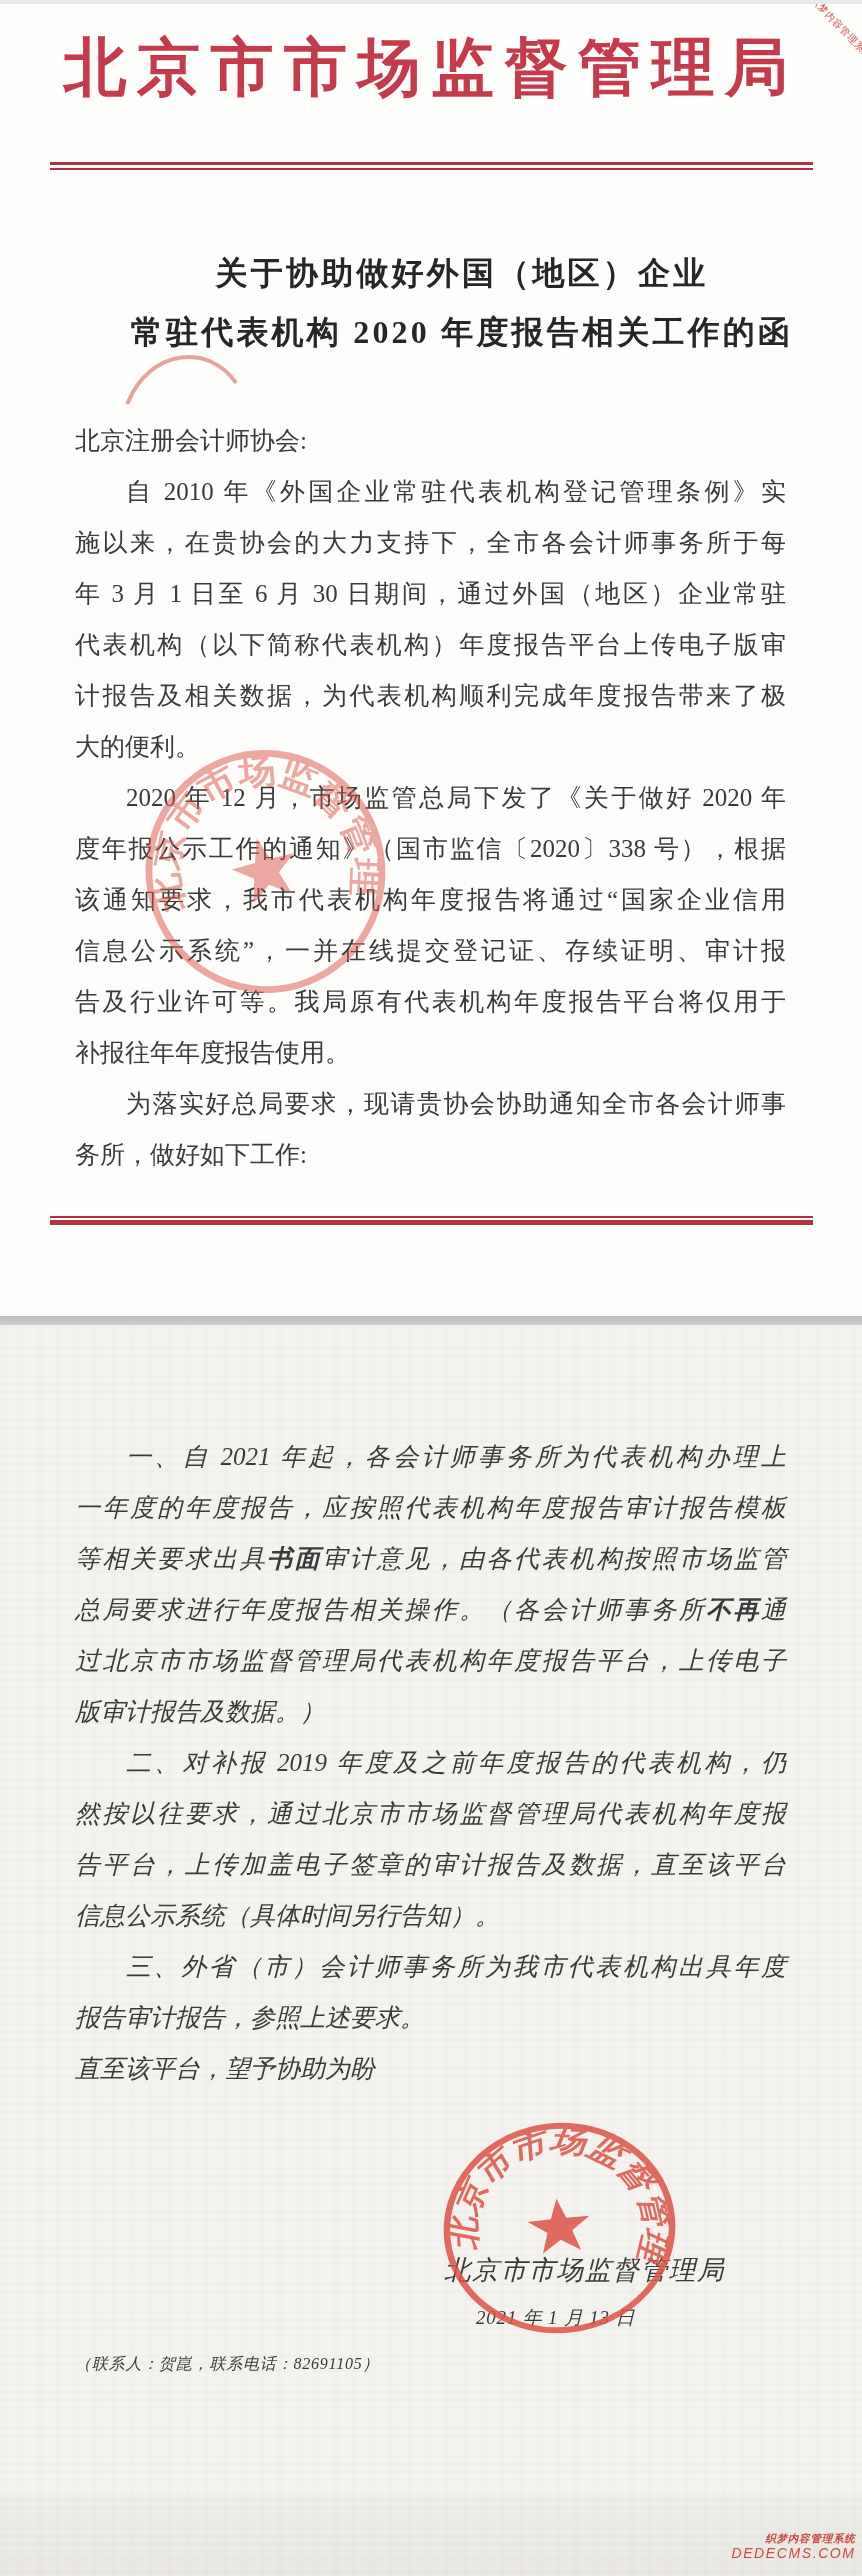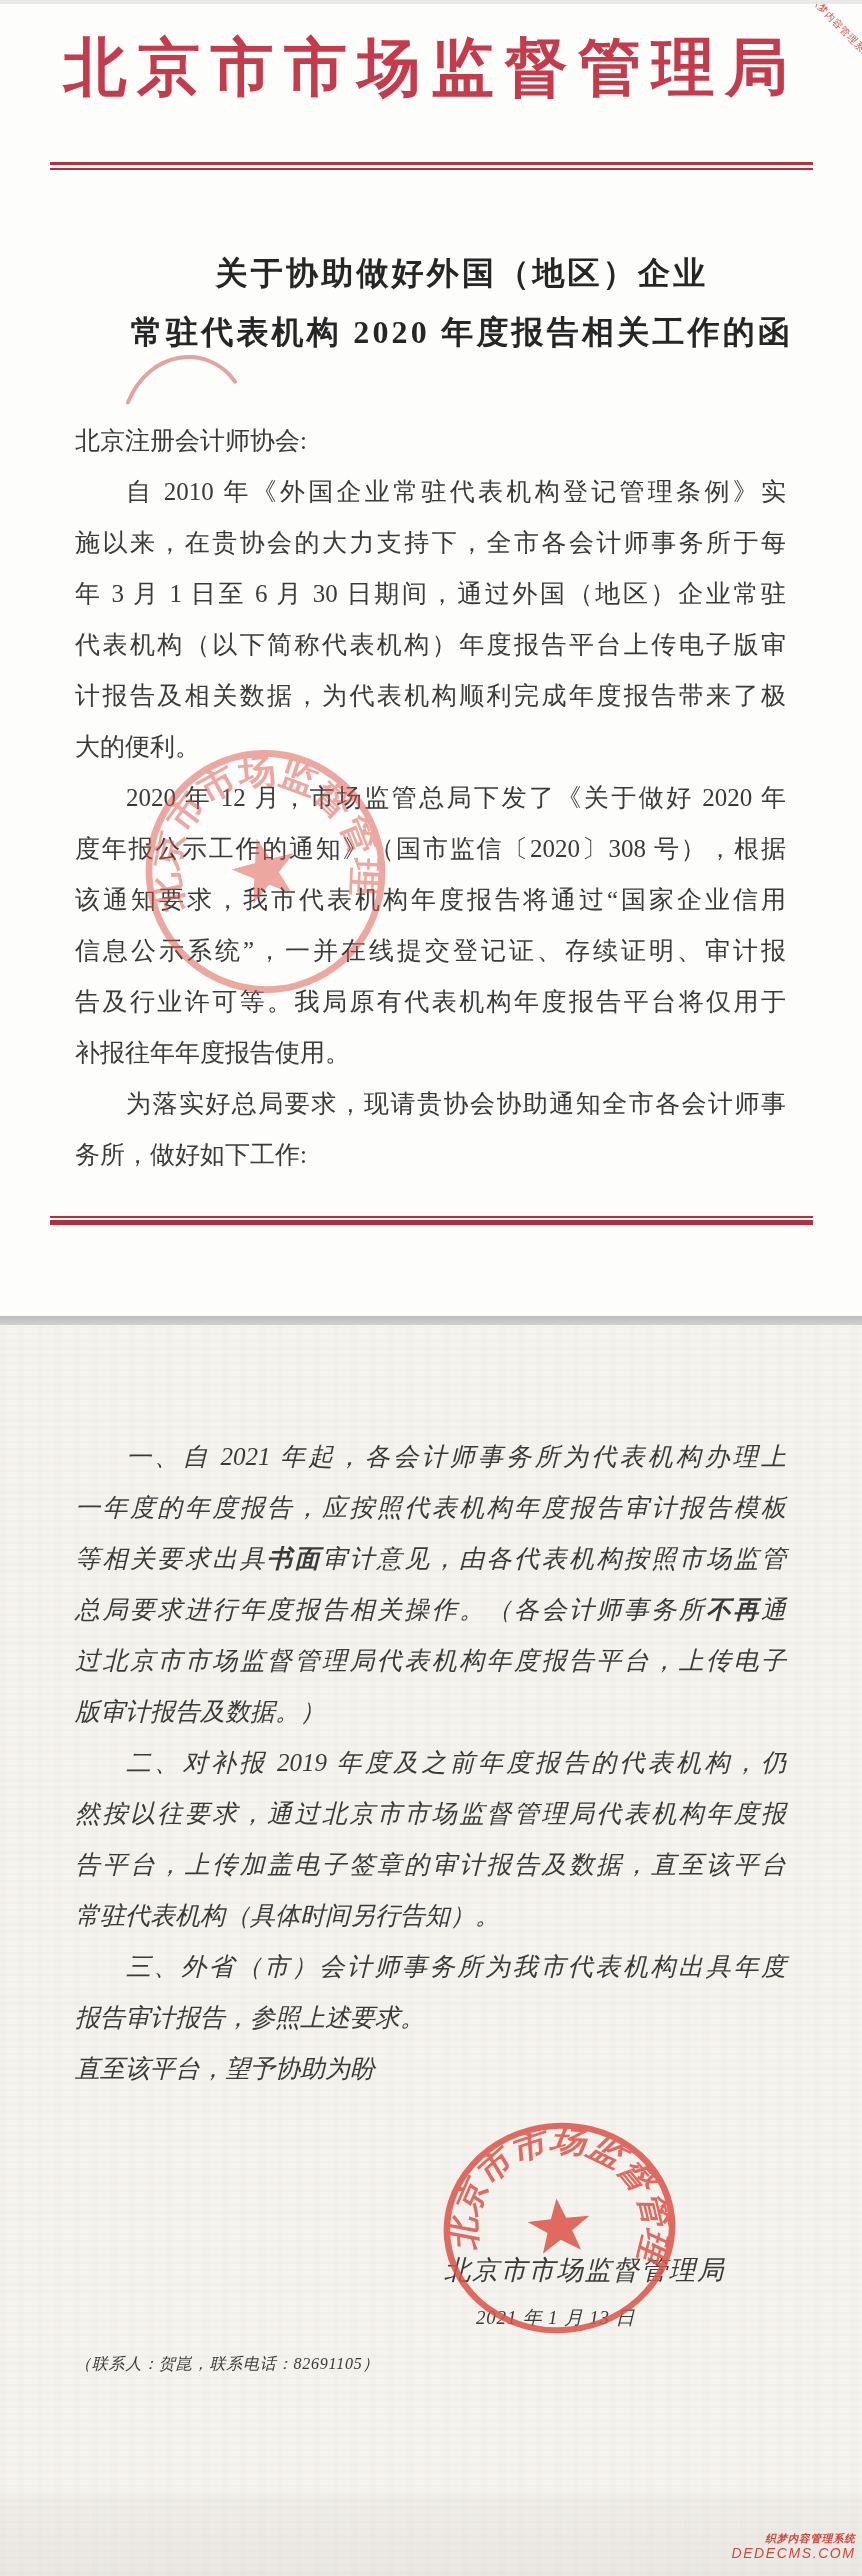--- a/index.html
+++ b/index.html
@@ -90,21 +90,21 @@
 
     <div id="p1-body" class="body-block body1">
         <div class="line s"><span>北京注册会计师协会:</span></div>
         <div class="line indent"><span>自 2010 年《外国企业常驻代表机构登记管理条例》实</span></div>
         <div class="line"><span>施以来，在贵协会的大力支持下，全市各会计师事务所于每</span></div>
         <div class="line"><span>年 3 月 1 日至 6 月 30 日期间，通过外国（地区）企业常驻</span></div>
         <div class="line"><span>代表机构（以下简称代表机构）年度报告平台上传电子版审</span></div>
         <div class="line"><span>计报告及相关数据，为代表机构顺利完成年度报告带来了极</span></div>
         <div class="line s"><span>大的便利。</span></div>
         <div class="line indent"><span>2020 年 12 月，市场监管总局下发了《关于做好 2020 年</span></div>
-        <div class="line"><span>度年报公示工作的通知》（国市监信〔2020〕308 号），根据</span></div>
+        <div class="line"><span>度年报公示工作的通知》（国市监信〔2020〕338 号），根据</span></div>
         <div class="line"><span>该通知要求，我市代表机构年度报告将通过“国家企业信用</span></div>
         <div class="line"><span>信息公示系统”，一并在线提交登记证、存续证明、审计报</span></div>
         <div class="line"><span>告及行业许可等。我局原有代表机构年度报告平台将仅用于</span></div>
         <div class="line s"><span>补报往年年度报告使用。</span></div>
         <div class="line indent"><span>为落实好总局要求，现请贵协会协助通知全市各会计师事</span></div>
         <div class="line s"><span>务所，做好如下工作:</span></div>
       </div>
 
     <svg class="seal s1" viewBox="0 0 300 300" preserveAspectRatio="none">
       <circle cx="150" cy="150" r="138" fill="none" stroke="#dd5347" stroke-width="8"></circle>
@@ -130,21 +130,21 @@
     <div id="p2-body" class="body-block body2">
         <div class="line indent"><span>一、自 2021 年起，各会计师事务所为代表机构办理上</span></div>
         <div class="line"><span>一年度的年度报告，应按照代表机构年度报告审计报告模板</span></div>
         <div class="line"><span>等相关要求出具</span><span class="bold">书面</span><span>审计意见，由各代表机构按照市场监管</span></div>
         <div class="line"><span>总局要求进行年度报告相关操作。（各会计师事务所</span><span class="bold">不再</span><span>通</span></div>
         <div class="line"><span>过北京市市场监督管理局代表机构年度报告平台，上传电子</span></div>
         <div class="line s"><span>版审计报告及数据。）</span></div>
         <div class="line indent"><span>二、对补报 2019 年度及之前年度报告的代表机构，仍</span></div>
         <div class="line"><span>然按以往要求，通过北京市市场监督管理局代表机构年度报</span></div>
         <div class="line"><span>告平台，上传加盖电子签章的审计报告及数据，直至该平台</span></div>
-        <div class="line s"><span>常驻代表机构（具体时间另行告知）。</span></div>
+        <div class="line s"><span>信息公示系统（具体时间另行告知）。</span></div>
         <div class="line indent"><span>三、外省（市）会计师事务所为我市代表机构出具年度</span></div>
         <div class="line s"><span>报告审计报告，参照上述要求。</span></div>
         <div class="line s"><span>直至该平台，望予协助为盼</span></div>
       </div>
 
     <div class="sig">北京市市场监督管理局</div>
     <div class="sig-date">2021 年 1 月 13 日</div>
     <div class="contact">（联系人：贺崑，联系电话：82691105）</div>
 
     <svg class="seal s2" viewBox="0 0 300 300" preserveAspectRatio="none">

